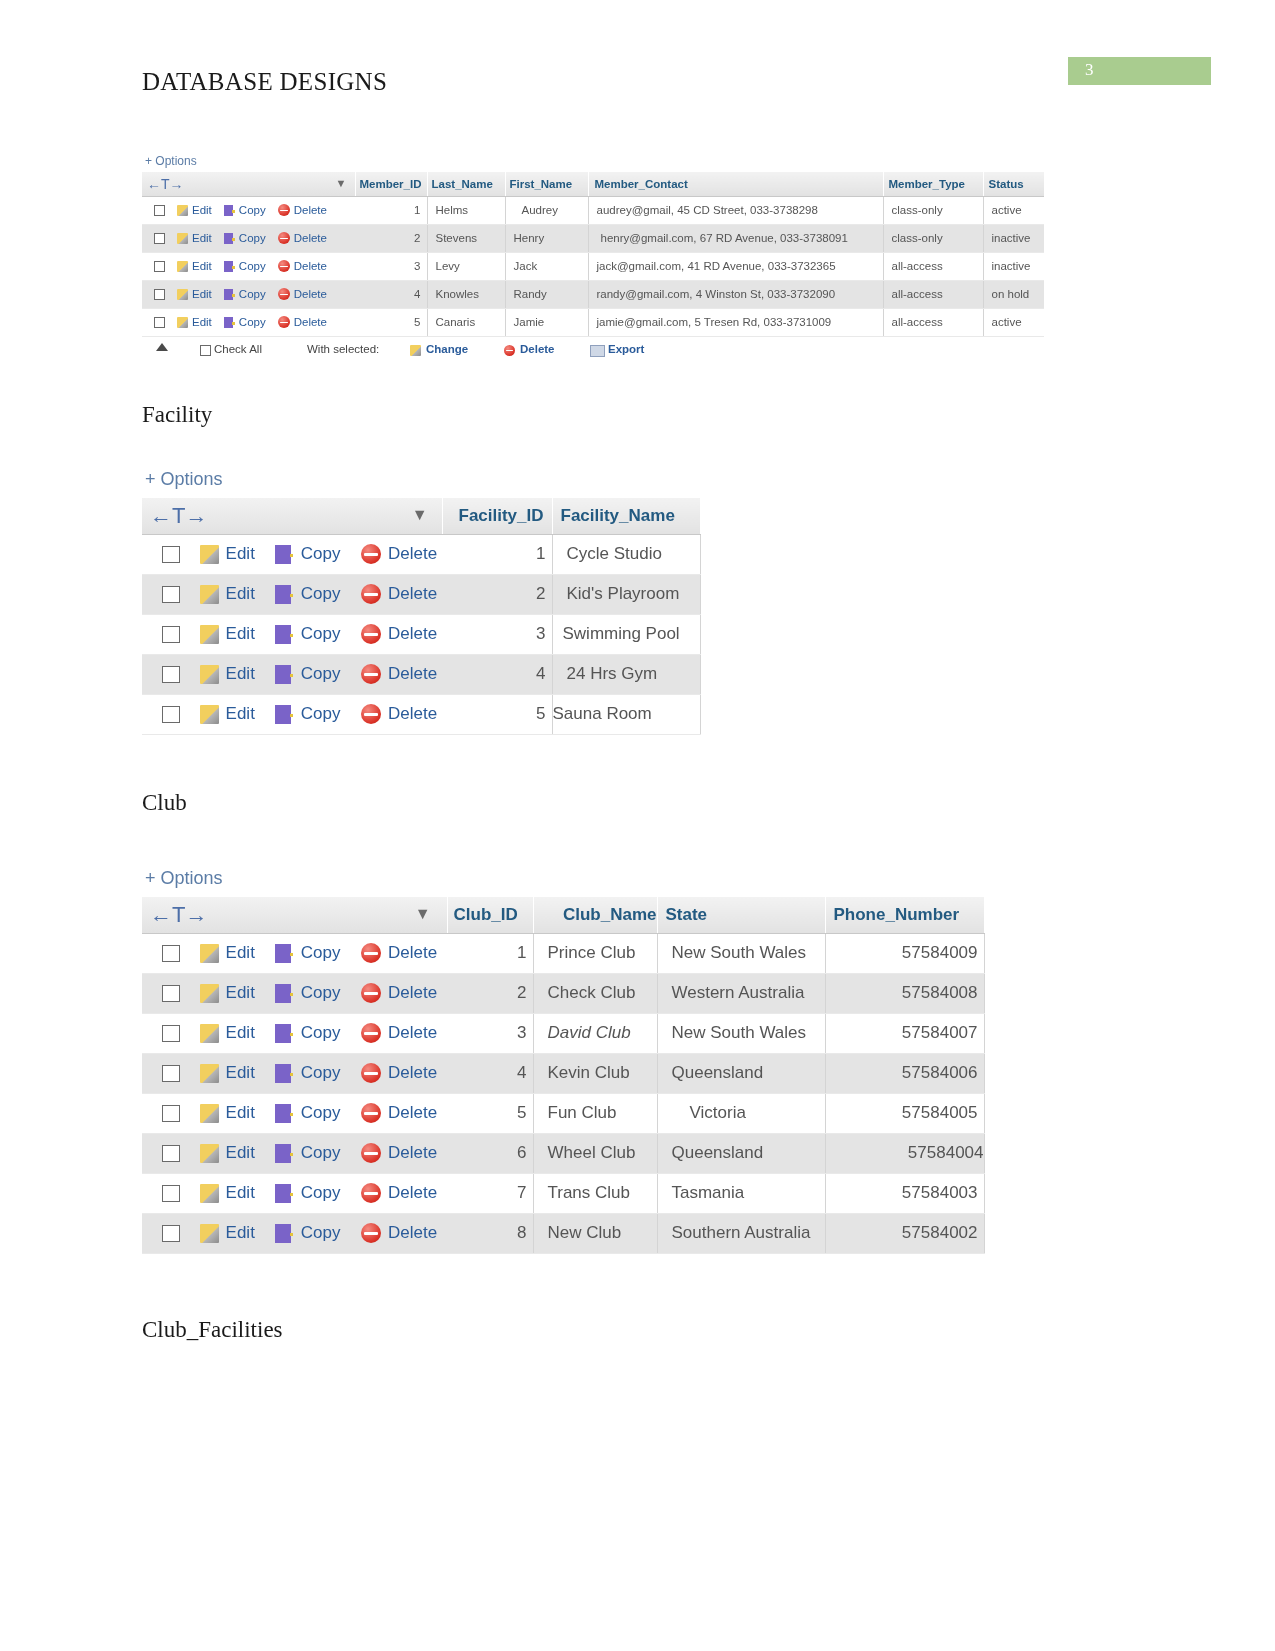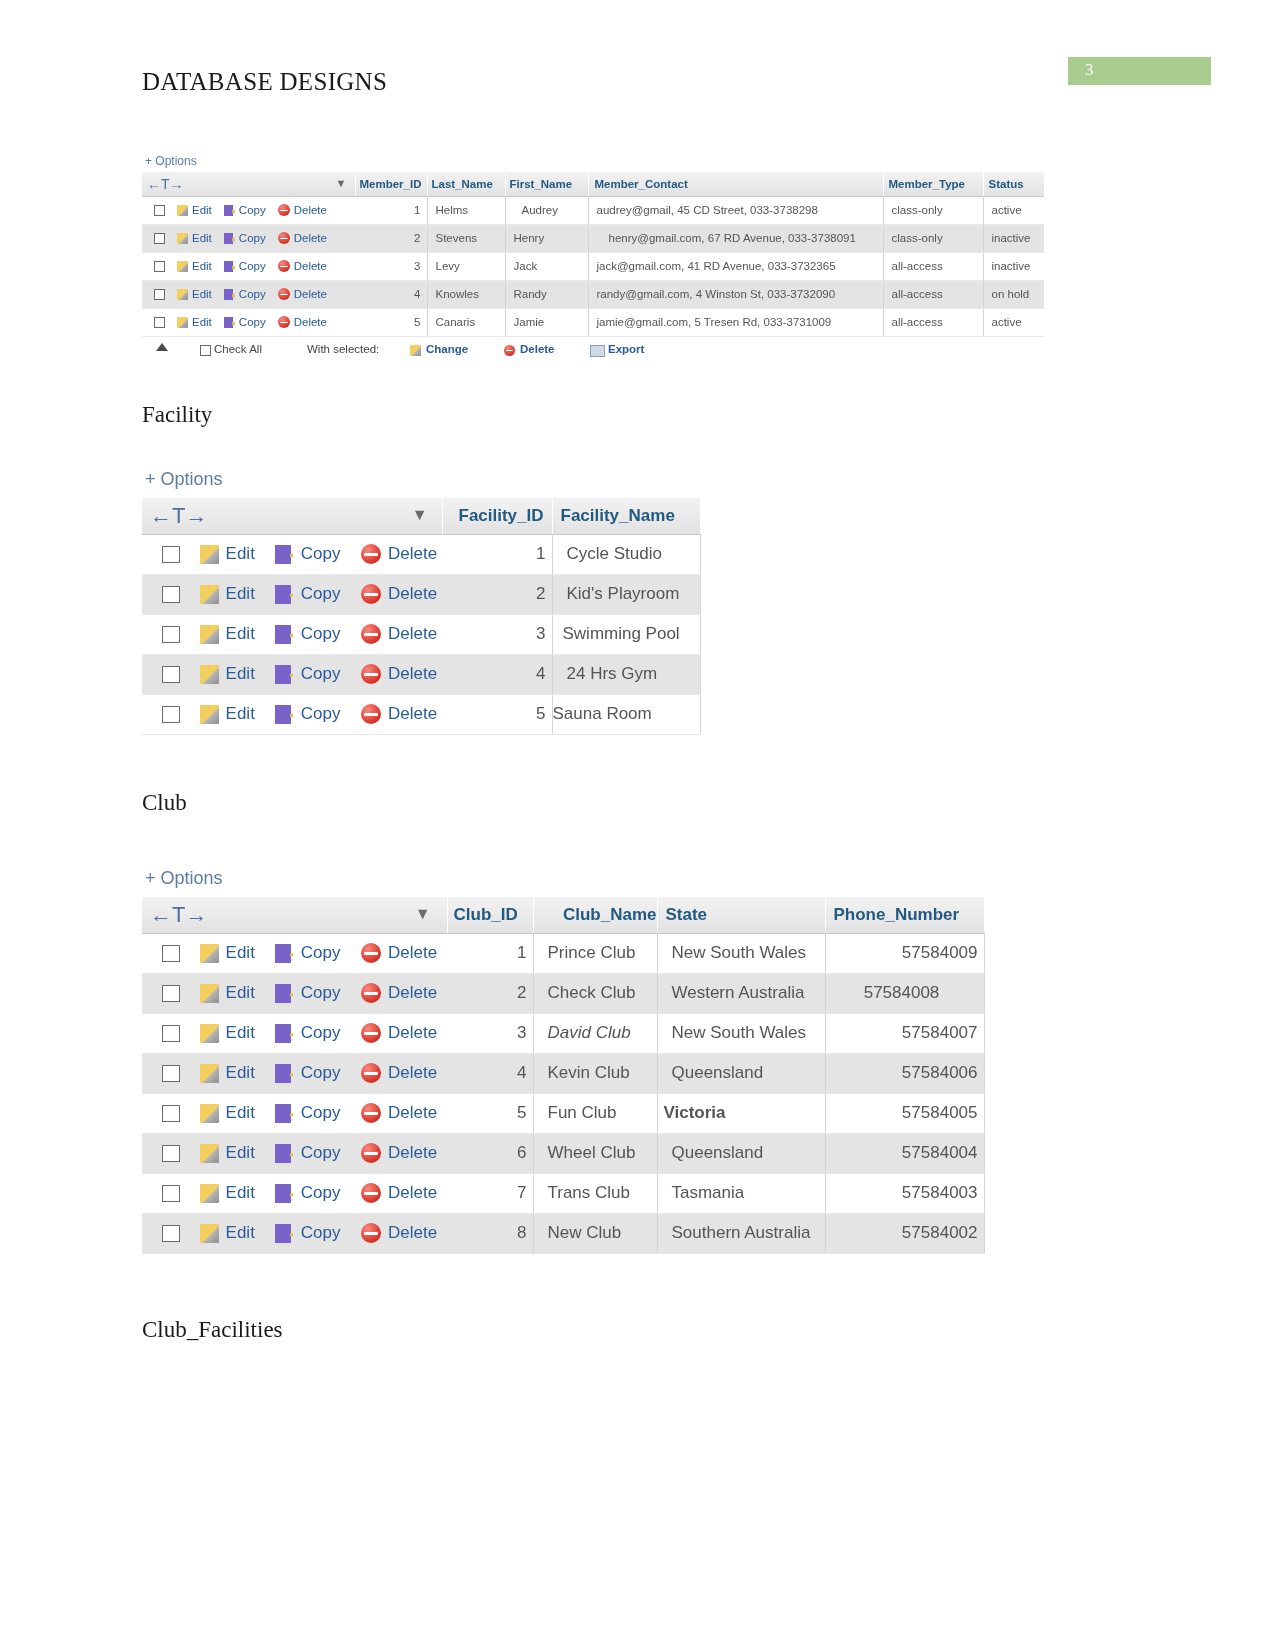--- a/index.html
+++ b/index.html
@@ -208,21 +208,21 @@
             <td class="" style="padding-left:16px;">Audrey</td>
             <td class="" style="padding-left:8px;">audrey@gmail, 45 CD Street, 033-3738298</td>
             <td class="" style="padding-left:8px;">class-only</td>
             <td class="" style="padding-left:8px;">active</td>
           </tr>
           <tr class="row-even" style="height:28px;">
             <td class="c-tools" style="padding-left:12.0px;"><span class="cb" style="width:9.0px;height:9.0px;"></span><span class="ico ico-pencil" style="width:11.0px;height:11.0px;margin-left:12.0px;"></span><span class="act" style="margin-left:4.0px;">Edit</span><span class="ico ico-copy" style="width:9.0px;height:11.0px;margin-left:12.0px;"></span><span class="act" style="margin-left:6.0px;">Copy</span><span class="ico ico-del" style="width:12.0px;height:12.0px;margin-left:12.0px;"></span><span class="act" style="margin-left:4.0px;">Delete</span></td>
             <td class="c-num" style="padding-right:6px;">2</td>
             <td class="" style="padding-left:8px;">Stevens</td>
             <td class="" style="padding-left:8px;">Henry</td>
-            <td class="" style="padding-left:20px;">henry@gmail.com, 67 RD Avenue, 033-3738091</td>
+            <td class="" style="padding-left:12px;">henry@gmail.com, 67 RD Avenue, 033-3738091</td>
             <td class="" style="padding-left:8px;">class-only</td>
             <td class="" style="padding-left:8px;">inactive</td>
           </tr>
           <tr class="row-odd" style="height:28px;">
             <td class="c-tools" style="padding-left:12.0px;"><span class="cb" style="width:9.0px;height:9.0px;"></span><span class="ico ico-pencil" style="width:11.0px;height:11.0px;margin-left:12.0px;"></span><span class="act" style="margin-left:4.0px;">Edit</span><span class="ico ico-copy" style="width:9.0px;height:11.0px;margin-left:12.0px;"></span><span class="act" style="margin-left:6.0px;">Copy</span><span class="ico ico-del" style="width:12.0px;height:12.0px;margin-left:12.0px;"></span><span class="act" style="margin-left:4.0px;">Delete</span></td>
             <td class="c-num" style="padding-right:6px;">3</td>
             <td class="" style="padding-left:8px;">Levy</td>
             <td class="" style="padding-left:8px;">Jack</td>
             <td class="" style="padding-left:8px;">jack@gmail.com, 41 RD Avenue, 033-3732365</td>
             <td class="" style="padding-left:8px;">all-access</td>
@@ -347,49 +347,49 @@
             <td class="c-num" style="padding-right:6px;">1</td>
             <td class="" style="padding-left:14px;">Prince Club</td>
             <td class="" style="padding-left:14px;">New South Wales</td>
             <td class="c-num" style="padding-right:6px;">57584009</td>
           </tr>
           <tr class="row-even" style="height:40px;">
             <td class="c-tools" style="padding-left:20.4px;"><span class="cb" style="width:15.3px;height:15.3px;"></span><span class="ico ico-pencil" style="width:18.7px;height:18.7px;margin-left:20.4px;"></span><span class="act" style="margin-left:6.8px;">Edit</span><span class="ico ico-copy" style="width:15.3px;height:18.7px;margin-left:20.4px;"></span><span class="act" style="margin-left:10.2px;">Copy</span><span class="ico ico-del" style="width:20.4px;height:20.4px;margin-left:20.4px;"></span><span class="act" style="margin-left:6.8px;">Delete</span></td>
             <td class="c-num" style="padding-right:6px;">2</td>
             <td class="" style="padding-left:14px;">Check Club</td>
             <td class="" style="padding-left:14px;">Western Australia</td>
-            <td class="c-num" style="padding-right:6px;text-align:center;">57584008</td>
+            <td class="c-num" style="padding-right:6px;">57584008</td>
           </tr>
           <tr class="row-odd" style="height:40px;">
             <td class="c-tools" style="padding-left:20.4px;"><span class="cb" style="width:15.3px;height:15.3px;"></span><span class="ico ico-pencil" style="width:18.7px;height:18.7px;margin-left:20.4px;"></span><span class="act" style="margin-left:6.8px;">Edit</span><span class="ico ico-copy" style="width:15.3px;height:18.7px;margin-left:20.4px;"></span><span class="act" style="margin-left:10.2px;">Copy</span><span class="ico ico-del" style="width:20.4px;height:20.4px;margin-left:20.4px;"></span><span class="act" style="margin-left:6.8px;">Delete</span></td>
             <td class="c-num" style="padding-right:6px;">3</td>
             <td class="" style="padding-left:14px;font-style:italic;">David Club</td>
             <td class="" style="padding-left:14px;">New South Wales</td>
             <td class="c-num" style="padding-right:6px;">57584007</td>
           </tr>
           <tr class="row-even" style="height:40px;">
             <td class="c-tools" style="padding-left:20.4px;"><span class="cb" style="width:15.3px;height:15.3px;"></span><span class="ico ico-pencil" style="width:18.7px;height:18.7px;margin-left:20.4px;"></span><span class="act" style="margin-left:6.8px;">Edit</span><span class="ico ico-copy" style="width:15.3px;height:18.7px;margin-left:20.4px;"></span><span class="act" style="margin-left:10.2px;">Copy</span><span class="ico ico-del" style="width:20.4px;height:20.4px;margin-left:20.4px;"></span><span class="act" style="margin-left:6.8px;">Delete</span></td>
             <td class="c-num" style="padding-right:6px;">4</td>
             <td class="" style="padding-left:14px;">Kevin Club</td>
             <td class="" style="padding-left:14px;">Queensland</td>
             <td class="c-num" style="padding-right:6px;">57584006</td>
           </tr>
           <tr class="row-odd" style="height:40px;">
             <td class="c-tools" style="padding-left:20.4px;"><span class="cb" style="width:15.3px;height:15.3px;"></span><span class="ico ico-pencil" style="width:18.7px;height:18.7px;margin-left:20.4px;"></span><span class="act" style="margin-left:6.8px;">Edit</span><span class="ico ico-copy" style="width:15.3px;height:18.7px;margin-left:20.4px;"></span><span class="act" style="margin-left:10.2px;">Copy</span><span class="ico ico-del" style="width:20.4px;height:20.4px;margin-left:20.4px;"></span><span class="act" style="margin-left:6.8px;">Delete</span></td>
             <td class="c-num" style="padding-right:6px;">5</td>
             <td class="" style="padding-left:14px;">Fun Club</td>
-            <td class="" style="padding-left:6px;font-weight:bold;">Victoria</td>
+            <td class="" style="padding-left:32px;">Victoria</td>
             <td class="c-num" style="padding-right:6px;">57584005</td>
           </tr>
           <tr class="row-even" style="height:40px;">
             <td class="c-tools" style="padding-left:20.4px;"><span class="cb" style="width:15.3px;height:15.3px;"></span><span class="ico ico-pencil" style="width:18.7px;height:18.7px;margin-left:20.4px;"></span><span class="act" style="margin-left:6.8px;">Edit</span><span class="ico ico-copy" style="width:15.3px;height:18.7px;margin-left:20.4px;"></span><span class="act" style="margin-left:10.2px;">Copy</span><span class="ico ico-del" style="width:20.4px;height:20.4px;margin-left:20.4px;"></span><span class="act" style="margin-left:6.8px;">Delete</span></td>
             <td class="c-num" style="padding-right:6px;">6</td>
             <td class="" style="padding-left:14px;">Wheel Club</td>
             <td class="" style="padding-left:14px;">Queensland</td>
-            <td class="c-num" style="padding-right:6px;margin-left:8px;">57584004</td>
+            <td class="c-num" style="margin-left:8px;">57584004</td>
           </tr>
           <tr class="row-odd" style="height:40px;">
             <td class="c-tools" style="padding-left:20.4px;"><span class="cb" style="width:15.3px;height:15.3px;"></span><span class="ico ico-pencil" style="width:18.7px;height:18.7px;margin-left:20.4px;"></span><span class="act" style="margin-left:6.8px;">Edit</span><span class="ico ico-copy" style="width:15.3px;height:18.7px;margin-left:20.4px;"></span><span class="act" style="margin-left:10.2px;">Copy</span><span class="ico ico-del" style="width:20.4px;height:20.4px;margin-left:20.4px;"></span><span class="act" style="margin-left:6.8px;">Delete</span></td>
             <td class="c-num" style="padding-right:6px;">7</td>
             <td class="" style="padding-left:14px;">Trans Club</td>
             <td class="" style="padding-left:14px;">Tasmania</td>
             <td class="c-num" style="padding-right:6px;">57584003</td>
           </tr>
           <tr class="row-even" style="height:40px;">
             <td class="c-tools" style="padding-left:20.4px;"><span class="cb" style="width:15.3px;height:15.3px;"></span><span class="ico ico-pencil" style="width:18.7px;height:18.7px;margin-left:20.4px;"></span><span class="act" style="margin-left:6.8px;">Edit</span><span class="ico ico-copy" style="width:15.3px;height:18.7px;margin-left:20.4px;"></span><span class="act" style="margin-left:10.2px;">Copy</span><span class="ico ico-del" style="width:20.4px;height:20.4px;margin-left:20.4px;"></span><span class="act" style="margin-left:6.8px;">Delete</span></td>

